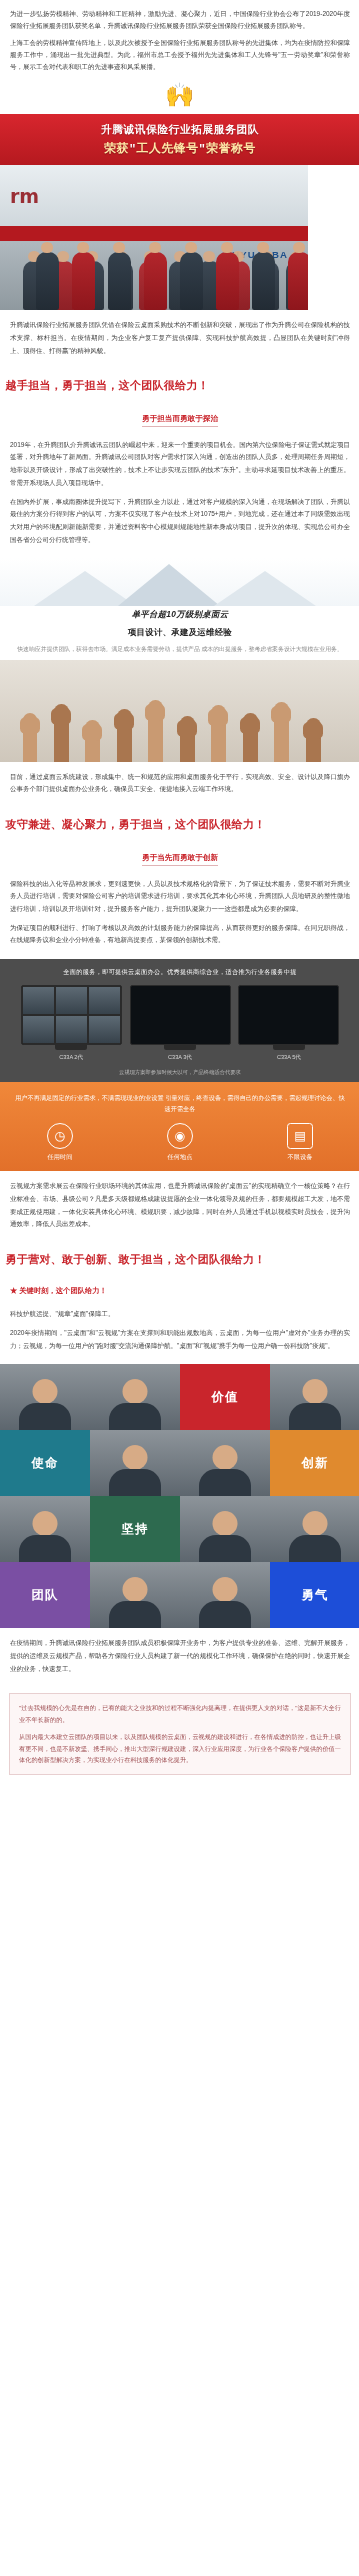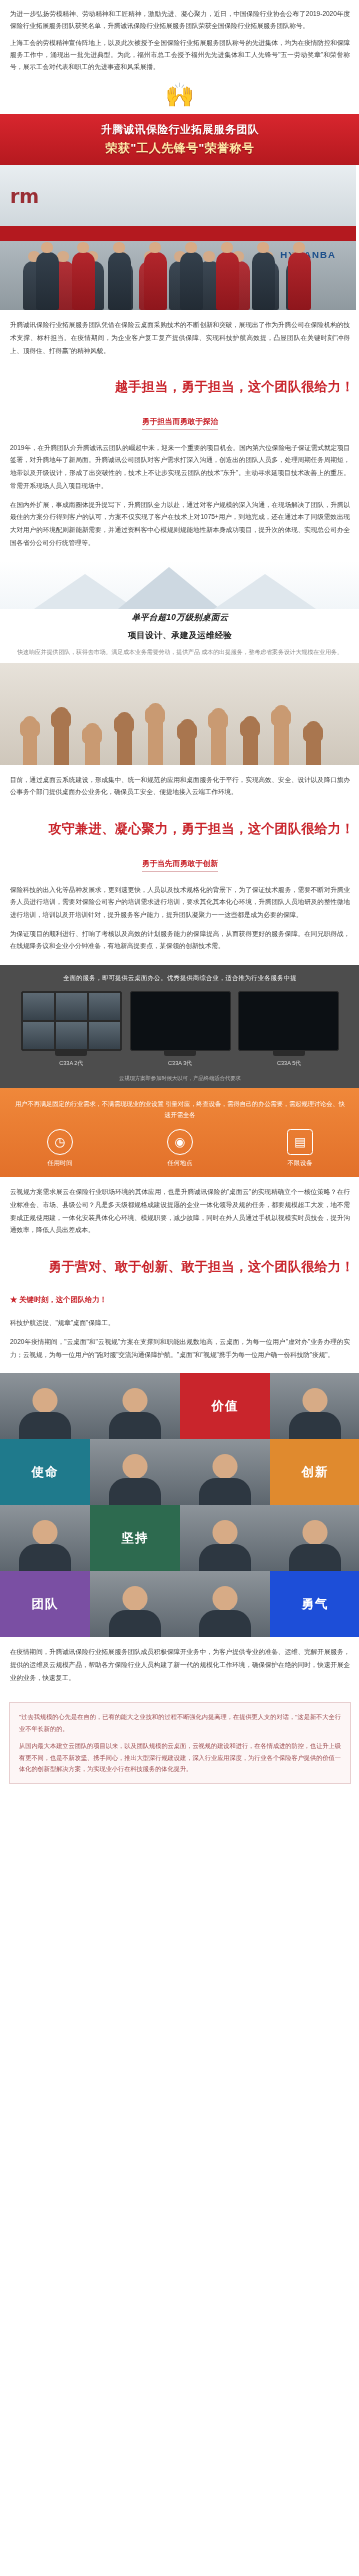--- a/index.html
+++ b/index.html
@@ -34,41 +34,42 @@
     line-height: 1;
     color: #e8b06a;
   }
 
   
   .red-banner {
     background: linear-gradient(180deg, #d8262e 0%, #b5191f 100%);
     padding: 9px 5.6px 7.9px 5.6px;
     text-align: center;
     color: #ffffff;
+    font-family: Liberation Mono, monospace;
   }
   .red-banner .line1 {
     font-size: 10.7px;
     font-weight: bold;
     letter-spacing: 0.6px;
     margin-bottom: 4.5px;
     text-shadow: 0 0.6px 1.1px rgba(0,0,0,.25);
   }
   .red-banner .line2 {
     font-size: 11.8px;
     font-weight: bold;
     letter-spacing: 0.6px;
     color: #ffe9a8;
     text-shadow: 0 0.6px 1.1px rgba(0,0,0,.3);
   }
   .red-banner .line2 .q { color: #ffffff; }
 
   
   .photo {
     position: relative;
-    width: 356px;
+    width: 308px;
     height: 145px;
     background: linear-gradient(180deg,#cfd6db 0%, #aeb7bd 55%, #8f999f 100%);
     overflow: hidden;
     text-align: right;
   }
   .photo .wall {
     position: absolute; left: 0; top: 0; width: 100%; height: 67px;
     background: linear-gradient(180deg,#e9eef1 0%, #cdd5da 100%);
   }
   .photo .logo-left {
@@ -106,23 +107,23 @@
   .body-sec p {
     margin: 0 0 6.2px 0;
     font-size: 6.5px;
     line-height: 1.95;
     color: #3d3d3d;
     text-align: justify;
   }
 
   
   .sec-title {
-    text-align: right;
+    text-align: left;
     padding: 9px 5.6px 7.9px 5.6px;
-    font-size: 13px;
+    font-size: 11px;
     font-weight: bold;
     color: #c9252c;
     letter-spacing: 0.3px;
   }
 
   .sec-head {
     padding: 12.4px 10px 2.2px 10px;
     text-align: center;
   }
   .sec-head .ttl {

